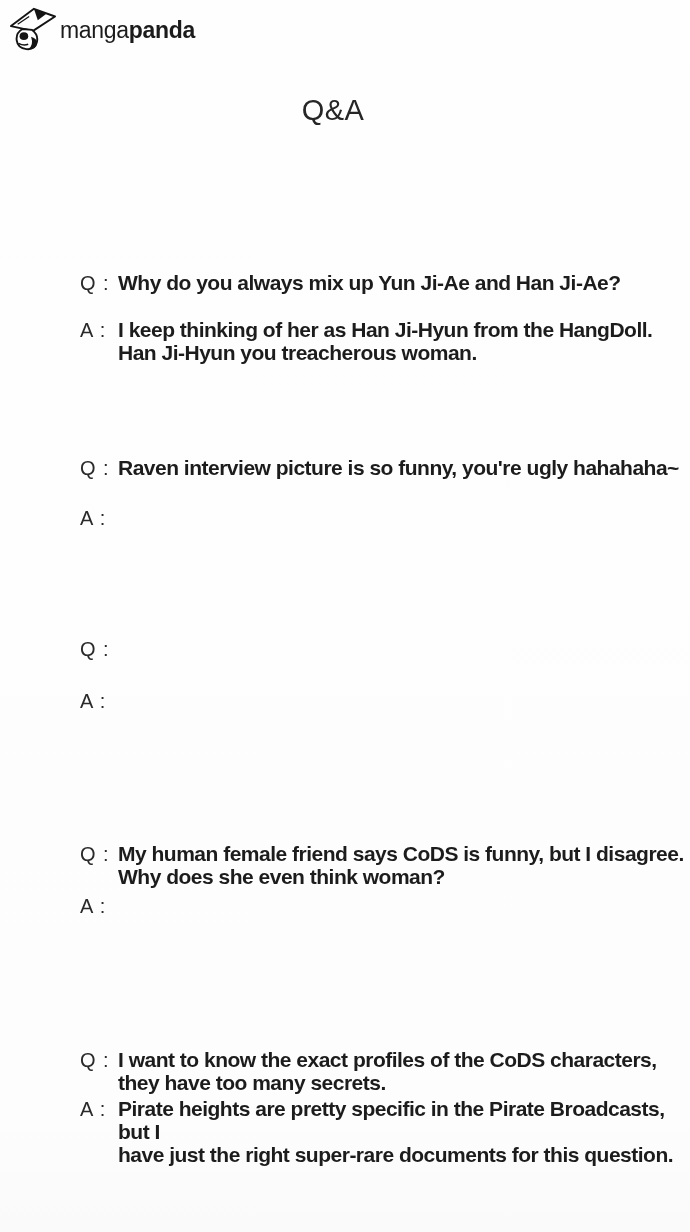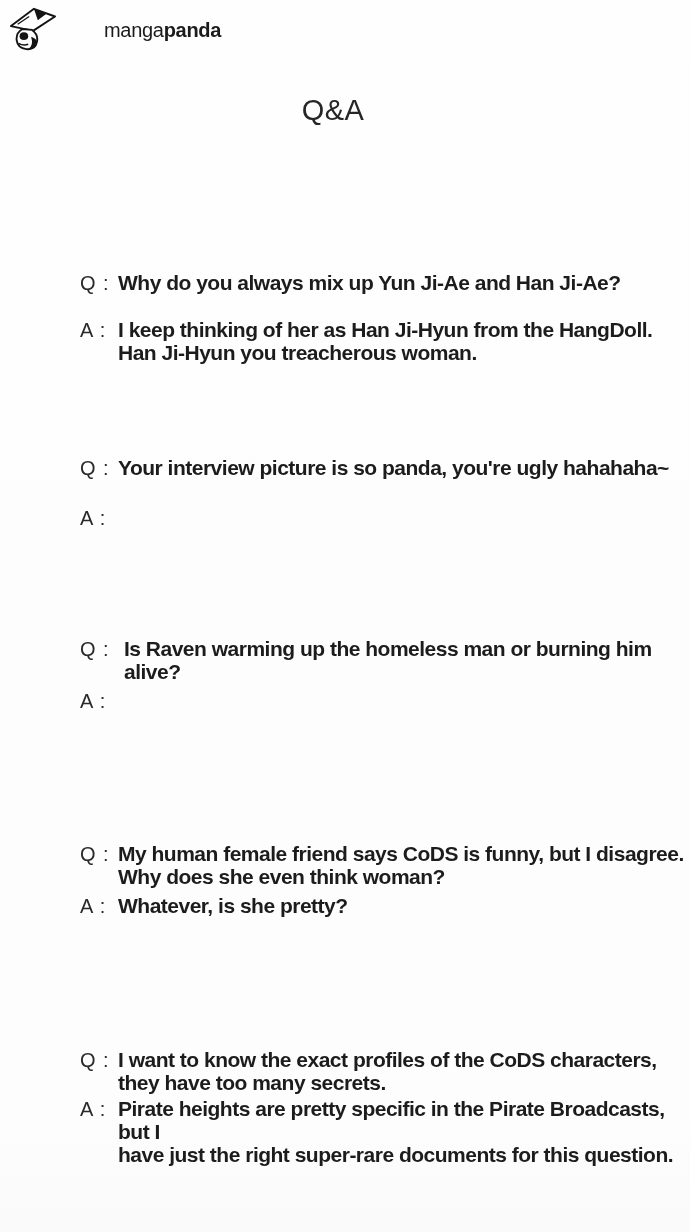--- a/index.html
+++ b/index.html
@@ -20,26 +20,25 @@
   .logo {
     position: absolute;
     top: 5px;
     left: 8px;
     display: flex;
     align-items: center;
     gap: 2px;
   }
   .logo svg { display: block; }
   .logo-text {
-    font-size: 20px;
+    font-size: 23px;
     letter-spacing: -0.3px;
     color: #1b1b1b;
     white-space: nowrap;
     margin-top: 4px;
-    margin-left: 44px;
   }
   .logo-text .light { font-weight: 400; }
   .logo-text .bold  { font-weight: 700; }
   
   .page-title {
     position: absolute;
     top: 94px;
     left: 0;
     width: 622px;
     text-align: center;
@@ -120,42 +119,40 @@
     <p class="qa-text">Why do you always mix up Yun Ji-Ae and Han Ji-Ae?</p>
   </div>
   <div class="qa-row r-a1">
     <span class="qa-label">A :</span>
     <p class="qa-text">I keep thinking of her as Han Ji-Hyun from the HangDoll.
 Han Ji-Hyun you treacherous woman.</p>
   </div>
 
   <div class="qa-row r-q2">
     <span class="qa-label">Q :</span>
-    <p class="qa-text">Your interview picture is so panda, you're ugly hahahaha~</p>
+    <p class="qa-text">Raven interview picture is so funny, you're ugly hahahaha~</p>
   </div>
   <div class="qa-row r-a2">
     <span class="qa-label">A :</span>
   </div>
 
   <div class="qa-row r-q3">
     <span class="qa-label">Q :</span>
-    <p class="qa-text">Is Raven warming up the homeless man or burning him alive?</p>
   </div>
   <div class="qa-row r-a3">
     <span class="qa-label">A :</span>
   </div>
 
   <div class="qa-row r-q4">
     <span class="qa-label">Q :</span>
     <p class="qa-text">My human female friend says CoDS is funny, but I disagree.
 Why does she even think woman?</p>
   </div>
   <div class="qa-row r-a4">
     <span class="qa-label">A :</span>
-    <p class="qa-text">Whatever, is she pretty?</p>
   </div>
 
   <div class="qa-row r-q5">
     <span class="qa-label">Q :</span>
     <p class="qa-text">I want to know the exact profiles of the CoDS characters,
 they have too many secrets.</p>
   </div>
   <div class="qa-row r-a5">
     <span class="qa-label">A :</span>
     <p class="qa-text">Pirate heights are pretty specific in the Pirate Broadcasts, but I

